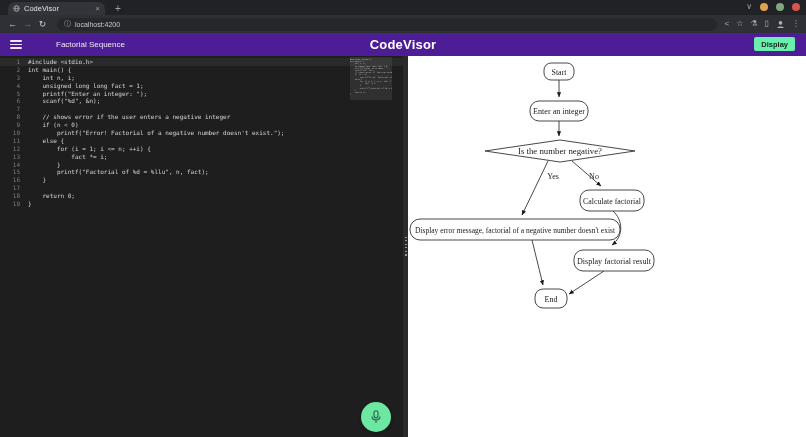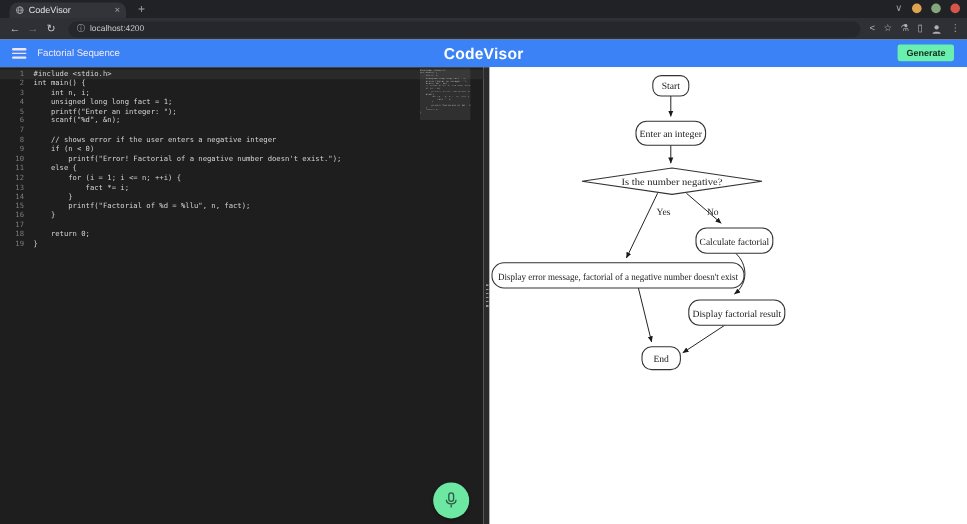--- a/index.html
+++ b/index.html
@@ -21,21 +21,21 @@
   .navbtn { color:#c7cacf; font-size:9px; width:13px; text-align:center; }
   .navbtn.dim { color:#6f7378; }
   .omnibox { flex:1; height:13px; background:#26272b; border-radius:7px; margin:0 6px;
              display:flex; align-items:center; padding:0 7px; gap:4px; }
   .omni-info { color:#9aa0a6; font-size:7px; }
   .omni-url { color:#c9cacd; font-size:7px; }
   .tb-icons { display:flex; align-items:center; gap:7px; }
   .tb-ic { color:#aeb2b8; font-size:8px; line-height:1; }
 
   
-  .appbar { height:23px; background:#3b82f6; display:flex; align-items:center; position:relative; padding:0 10px; }
+  .appbar { height:23px; background:#4c1d95; display:flex; align-items:center; position:relative; padding:0 10px;gap:25px; }
   .burger { width:12px; display:flex; flex-direction:column; gap:2px; margin-right:9px; cursor:pointer; }
   .burger span { display:block; height:1.5px; background:#f2e4f7; border-radius:1px; }
   .proj-name { color:#f3eaf6; font-size:8px; }
   .app-title { position:absolute; left:0; right:0; text-align:center; color:#fff;
                font-size:13px; font-weight:bold; letter-spacing:.2px; pointer-events:none; }
   .gen-btn { position:absolute; right:11px; top:4px; height:14px; background:#69f0ae; border:none;
              border-radius:2px; font-family:"Liberation Sans",sans-serif; font-size:7.5px; font-weight:bold;
              color:#17251c; padding:0 7px; cursor:pointer; }
 
   
@@ -112,21 +112,21 @@
 </div>
 
 <div class="appbar">
   <div class="burger">
     <span></span>
       <span></span>
       <span></span>
   </div>
   <span class="proj-name">Factorial Sequence</span>
   <div class="app-title">CodeVisor</div>
-  <button class="gen-btn">Generate</button>
+  <button class="gen-btn">Display</button>
 </div>
 
 <div class="main">
 
   <div class="editor">
     <div class="code-lines">
         <div class="cl cur"><span class="ln">1</span><span class="ct">#include &lt;stdio.h&gt;</span></div>
         <div class="cl"><span class="ln">2</span><span class="ct">int main() {</span></div>
         <div class="cl"><span class="ln">3</span><span class="ct">    int n, i;</span></div>
         <div class="cl"><span class="ln">4</span><span class="ct">    unsigned long long fact = 1;</span></div>

